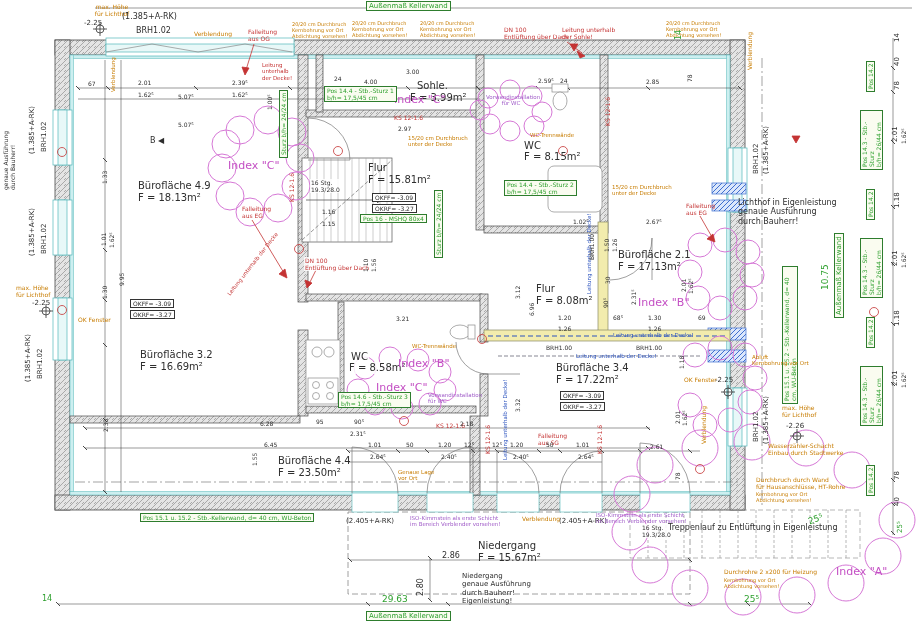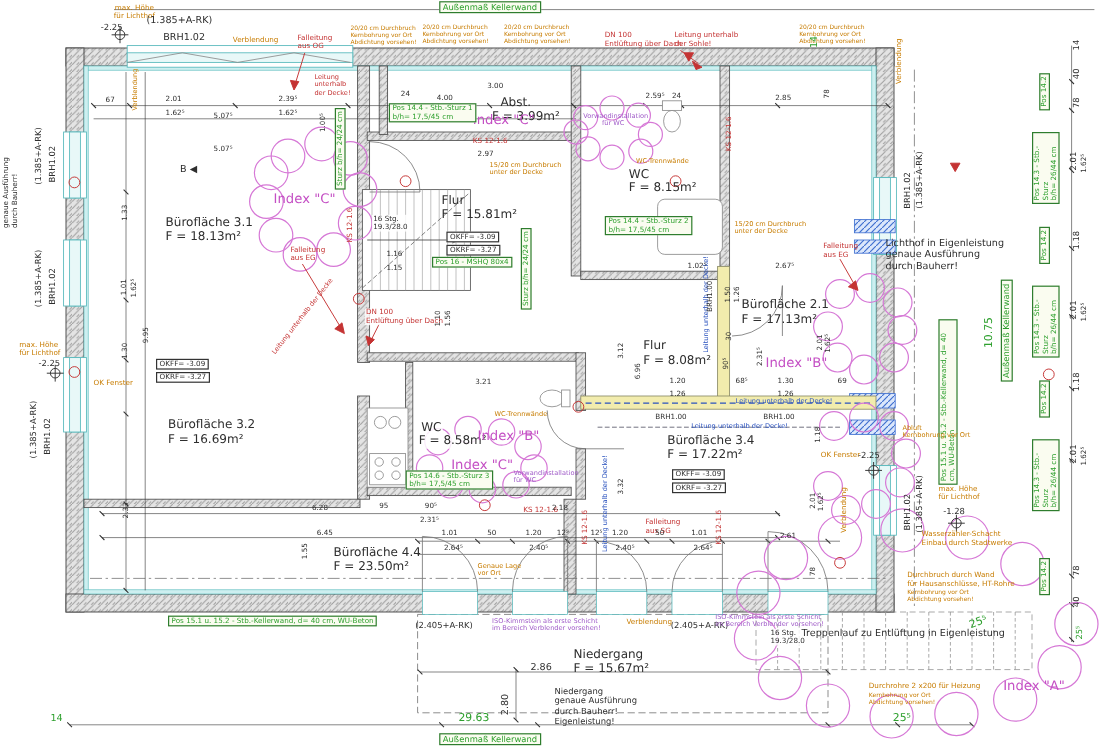--- a/index.html
+++ b/index.html
@@ -355,29 +355,29 @@
 für Lichthof</div>
 <div class="t s7" style="left:32px;top:299px">-2.25</div>
 <div class="t s6 org" style="left:78px;top:316px">OK Fenster</div>
 <div class="t s6 rot" style="left:101px;top:184px">1.33</div>
 <div class="t s6 rot" style="left:100px;top:246px">1.01</div>
 <div class="t s6 rot" style="left:108px;top:248px">1.62⁵</div>
 <div class="t s6 rot" style="left:118px;top:286px">9.95</div>
 <div class="t s6 rot" style="left:101px;top:299px">1.30</div>
 <div class="t s6 rot" style="left:102px;top:432px">2.33</div>
 
-<div class="t s10" style="left:138px;top:180px">Bürofläche 3.1</div>
+<div class="t s10" style="left:138px;top:180px">Bürofläche 4.9</div>
 <div class="t s10" style="left:138px;top:192px">F = 18.13m²</div>
 <div class="t s10" style="left:140px;top:349px">Bürofläche 3.2</div>
 <div class="t s10" style="left:140px;top:361px">F = 16.69m²</div>
 <div class="t s10" style="left:278px;top:455px">Bürofläche 4.4</div>
 <div class="t s10" style="left:278px;top:467px">F = 23.50m²</div>
 <div class="t s10" style="left:368px;top:162px">Flur</div>
 <div class="t s10" style="left:368px;top:174px">F = 15.81m²</div>
-<div class="t s10" style="left:417px;top:80px">Abst.</div>
+<div class="t s10" style="left:417px;top:80px">Sohle.</div>
 <div class="t s10" style="left:410px;top:92px">F = 3.99m²</div>
 <div class="t s10" style="left:524px;top:140px">WC</div>
 <div class="t s10" style="left:524px;top:151px">F = 8.15m²</div>
 <div class="t s10 wb" style="left:350px;top:351px">WC</div>
 <div class="t s10 wb" style="left:348px;top:362px">F = 8.58m²</div>
 <div class="t s10" style="left:536px;top:283px">Flur</div>
 <div class="t s10" style="left:536px;top:295px">F = 8.08m²</div>
 <div class="t s10" style="left:618px;top:249px">Bürofläche 2.1</div>
 <div class="t s10" style="left:618px;top:261px">F = 17.13m²</div>
 <div class="t s10" style="left:556px;top:362px">Bürofläche 3.4</div>
@@ -455,21 +455,21 @@
 <div class="t s6" style="left:636px;top:344px">BRH1.00</div>
 <div class="t s6 rot" style="left:588px;top:260px">BRH1.00</div>
 
 <div class="t s8" style="left:738px;top:198px">Lichthof in Eigenleistung
 genaue Ausführung
 durch Bauherr!</div>
 <div class="t s6 org" style="left:684px;top:376px">OK Fenster</div>
 <div class="t s7" style="left:715px;top:376px">-2.25</div>
 <div class="t s6 org" style="left:782px;top:404px">max. Höhe
 für Lichthof</div>
-<div class="t s7" style="left:786px;top:422px">-1.28</div>
+<div class="t s7" style="left:786px;top:422px">-2.26</div>
 <div class="t s5 org" style="left:752px;top:354px">Abluft
 Kernbohrung vor Ort</div>
 <div class="t s6 org" style="left:768px;top:442px">Wasserzähler-Schacht
 Einbau durch Stadtwerke</div>
 <div class="t s6 org" style="left:756px;top:476px">Durchbruch durch Wand
 für Hausanschlüsse, HT-Rohre</div>
 <div class="t org" style="left:756px;top:492px;font-size:5px">Kernbohrung vor Ort
 Abdichtung vorsehen!</div>
 <div class="t s6 org" style="left:724px;top:568px">Durchrohre 2 x200 für Heizung</div>
 <div class="t org" style="left:724px;top:578px;font-size:5px">Kernbohrung vor Ort

